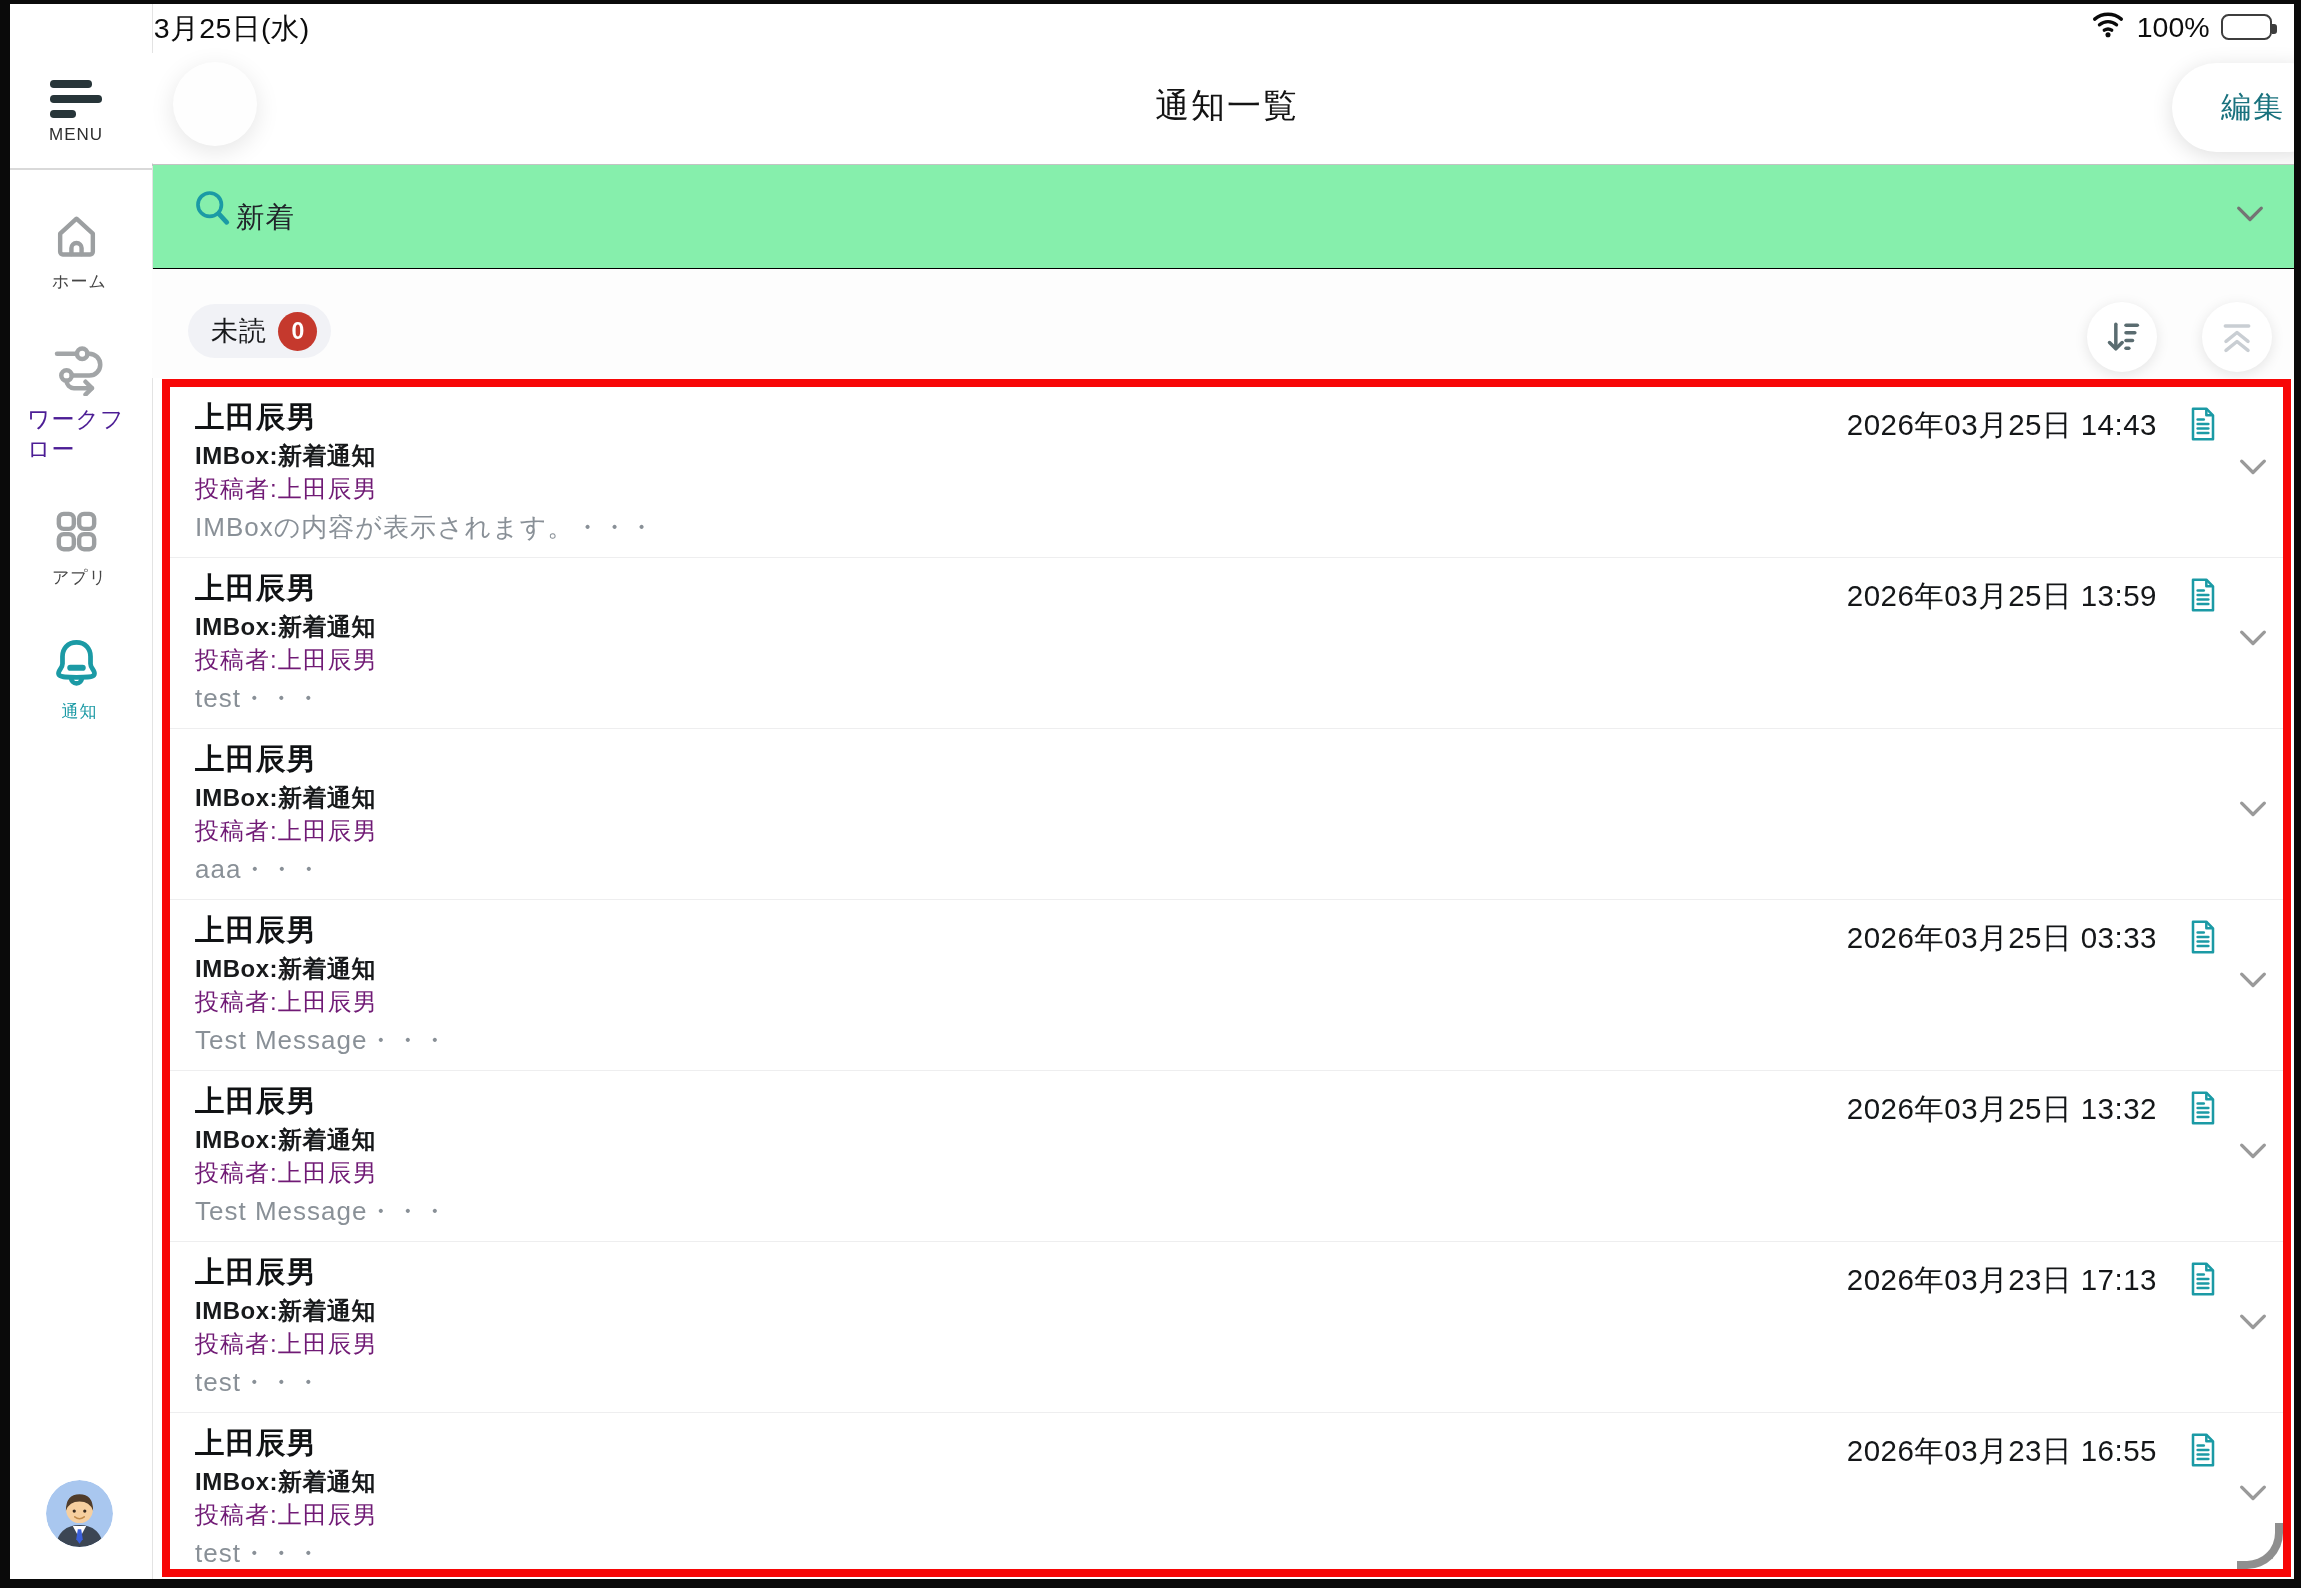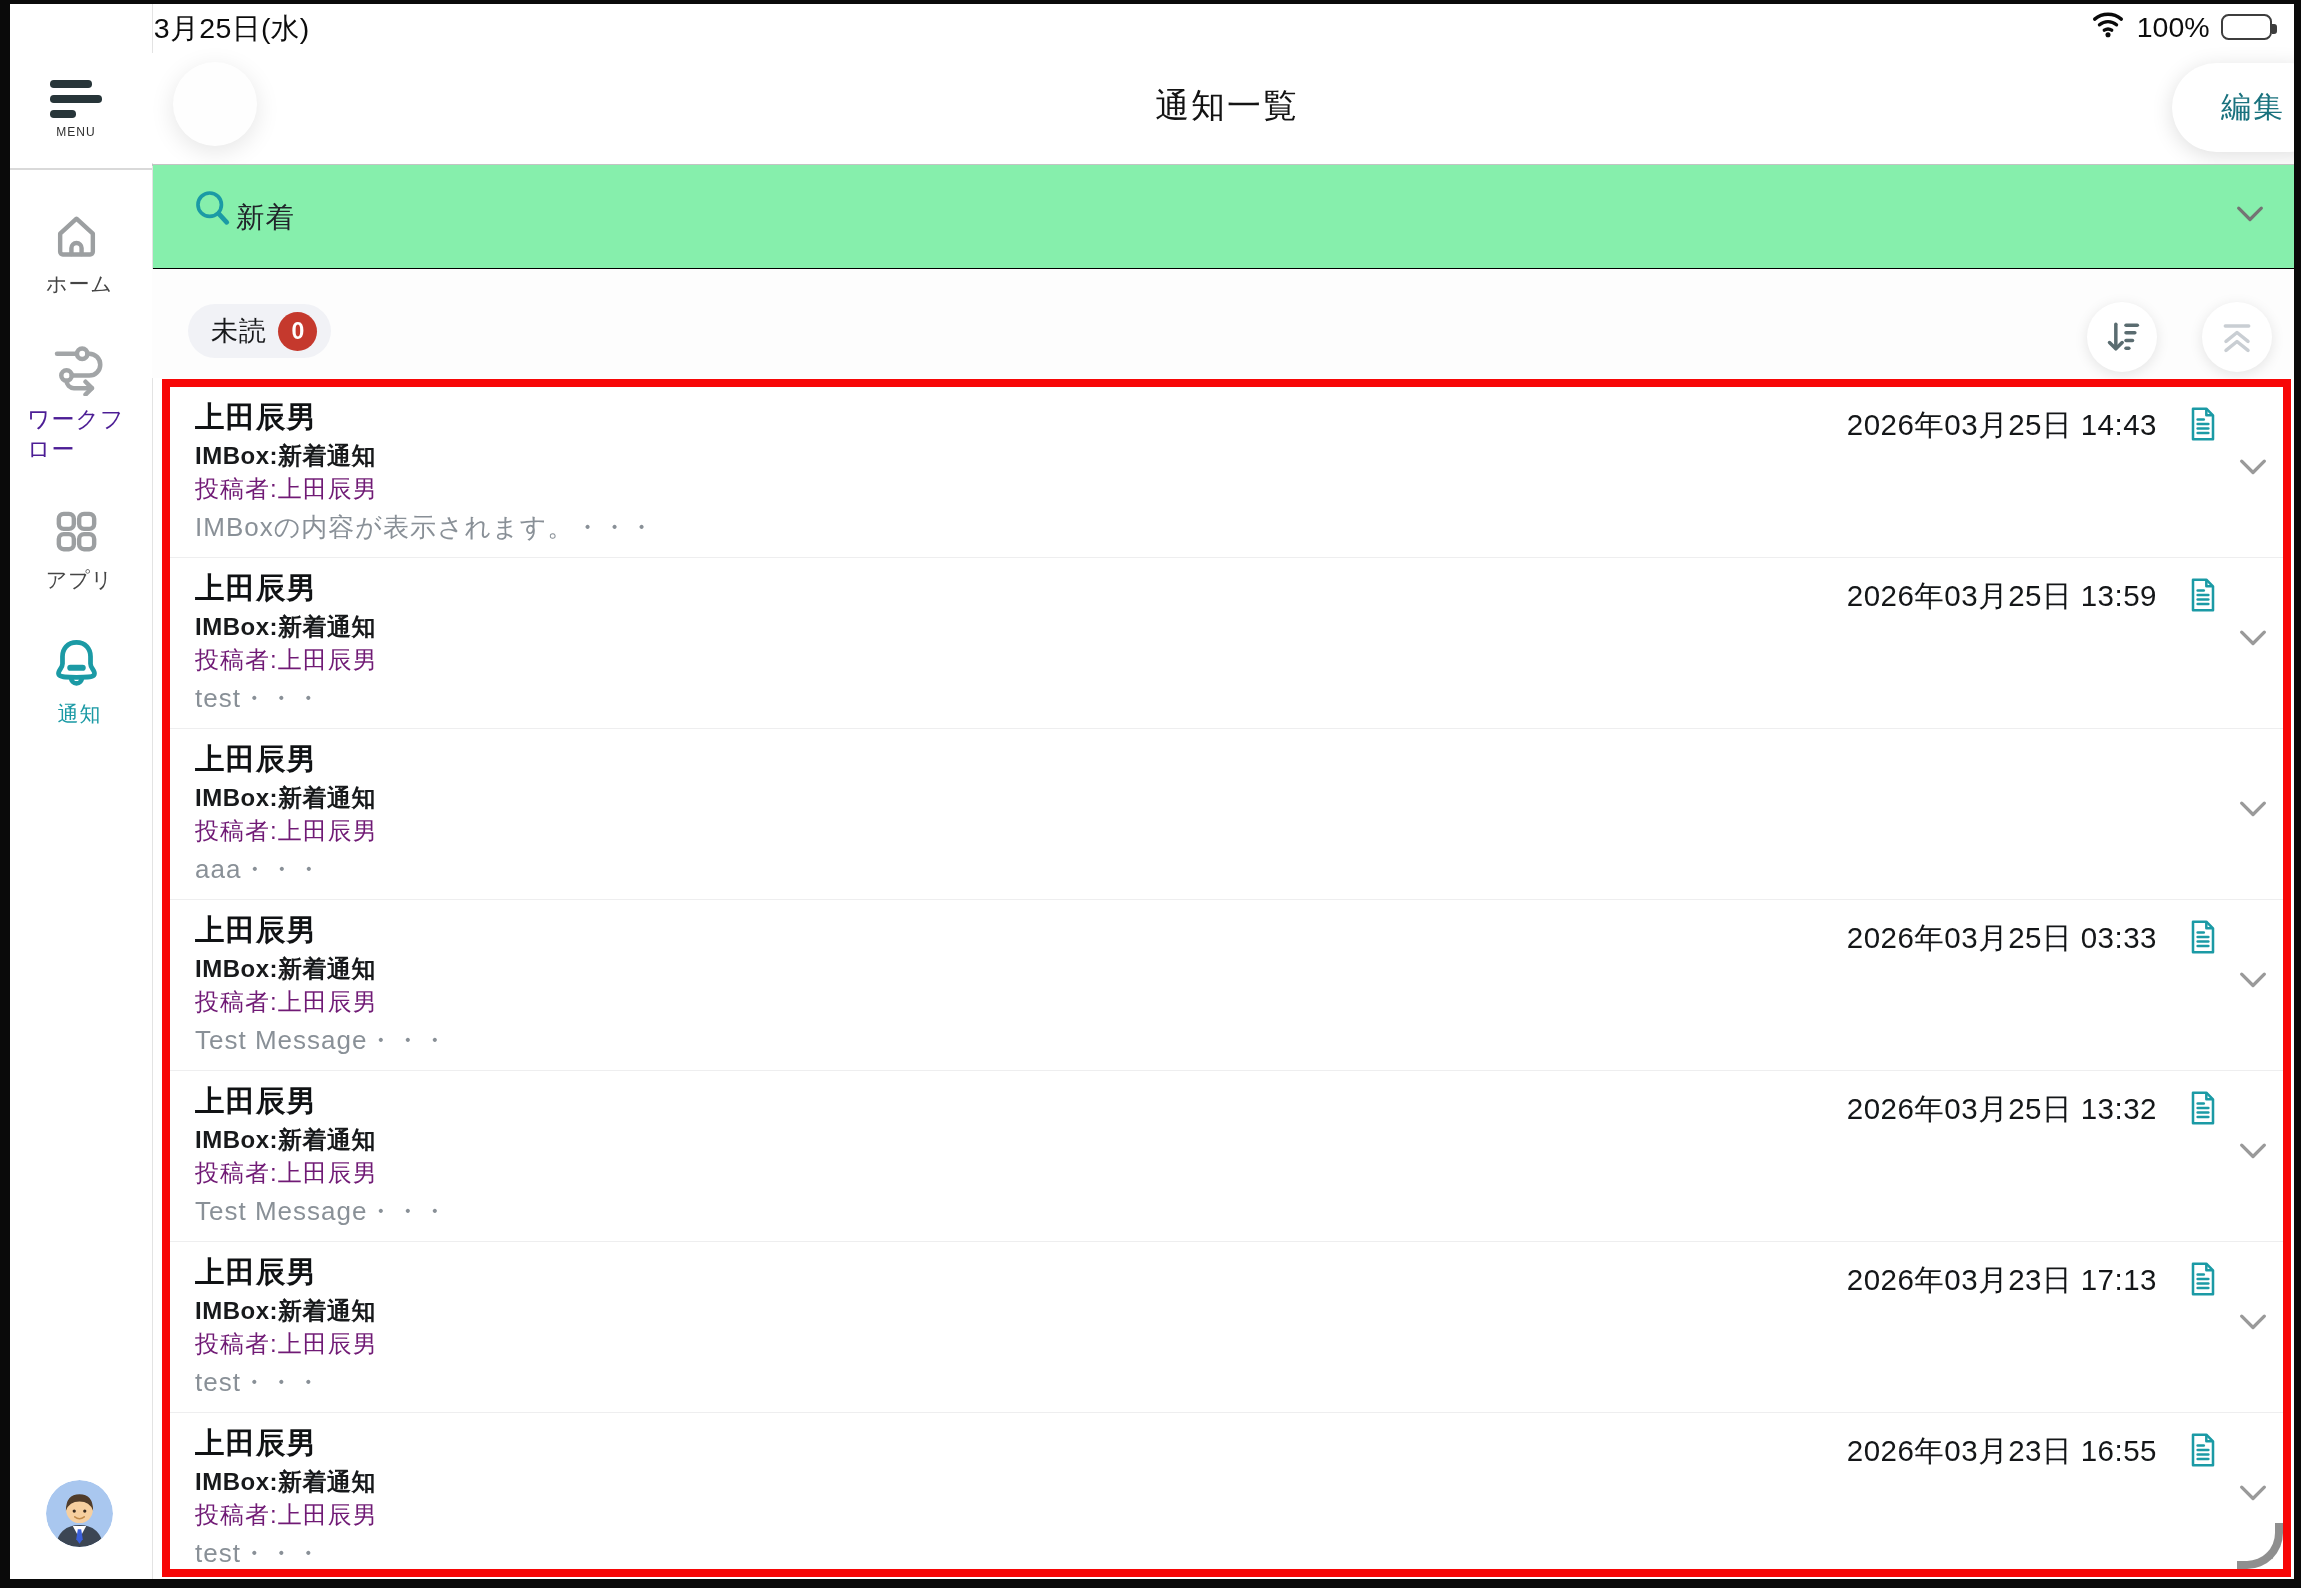--- a/index.html
+++ b/index.html
@@ -27,24 +27,24 @@
   
   .sidebar { position:absolute; left:0; top:0; width:152px; bottom:0; background:#fff; z-index:5; }
   .sidebar-vdivider { position:absolute; left:152px; top:0; bottom:0; width:1px; background:#e3e3e3; }
   .sidebar-hdivider { position:absolute; left:0; top:168px; width:152px; height:1.9px; background:#d9d9d9; }
   .menu-btn { position:absolute; left:0; top:80px; width:152px; text-align:center; cursor:pointer; }
   .menu-bars { width:53px; margin:0 auto; display:flex; flex-direction:column; gap:7.6px; align-items:flex-start; }
   .menu-bars i { display:block; height:7.6px; border-radius:3.8px; background:#273539; }
   .menu-bars i:nth-child(1){ width:42px; }
   .menu-bars i:nth-child(2){ width:52px; }
   .menu-bars i:nth-child(3){ width:26px; }
-  .menu-label { margin-top:6.7px; font-size:12px; letter-spacing:1px; color:#2e2e2e; font-weight:500; }
+  .menu-label { margin-top:6.7px; font-size:17px; letter-spacing:1px; color:#2e2e2e; font-weight:500; }
 
   .nav-item { position:absolute; left:0; width:152px; text-align:center; cursor:pointer; }
-  .nav-item .nav-label { font-size:21px; color:#454545; letter-spacing:1px;margin-left:7px; }
+  .nav-item .nav-label { font-size:17px; color:#454545; letter-spacing:1px;margin-left:7px; }
   .nav-item.active .nav-label { color:#1b9aa5; }
   .nav-home { top:209px; }
   .nav-workflow { top:339px; }
   .nav-apps { top:505px; }
   .nav-notify { top:635px; }
   .nav-icon { display:block; margin:0 auto 7.6px auto; }
   .wf-label { width:110px; margin:1.9px 0 0 27px; text-align:left; line-height:30px; font-size:23px; color:#4c1d95; letter-spacing:1px; }
 
   .avatar-wrap { position:absolute; left:46px; top:1480px; width:67px; height:67px; border-radius:50%; overflow:hidden; cursor:pointer; }
 

